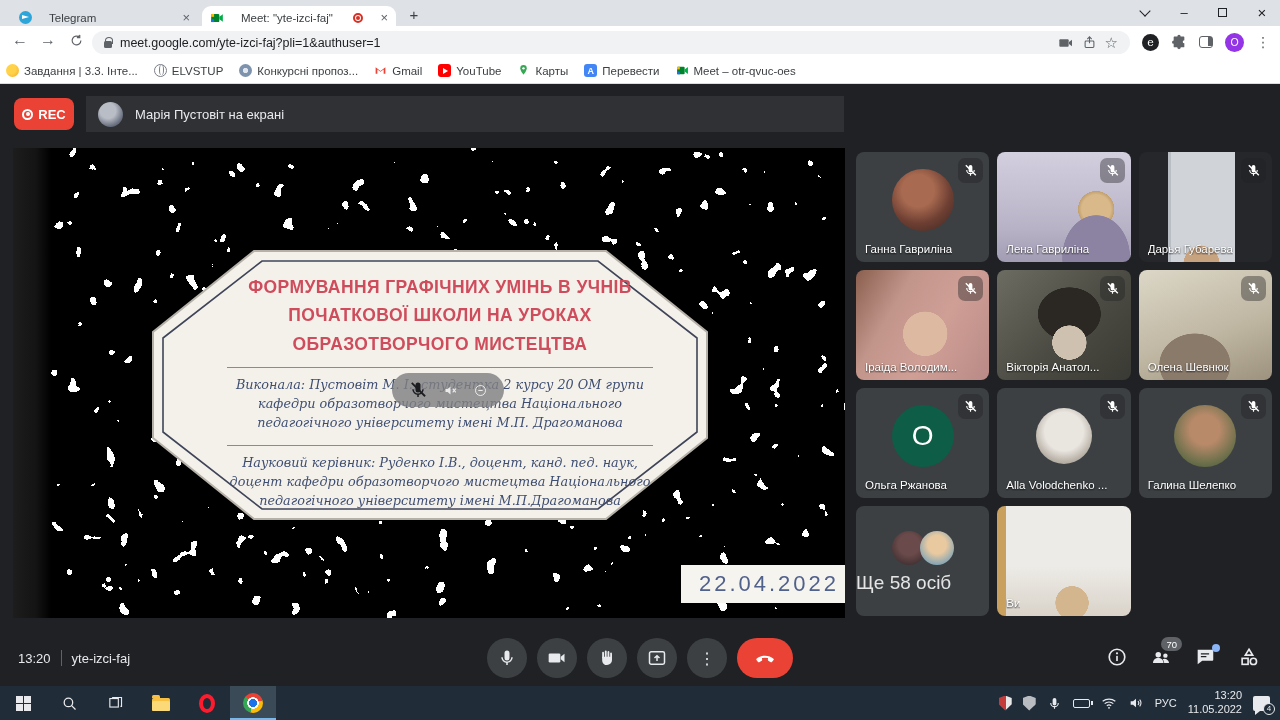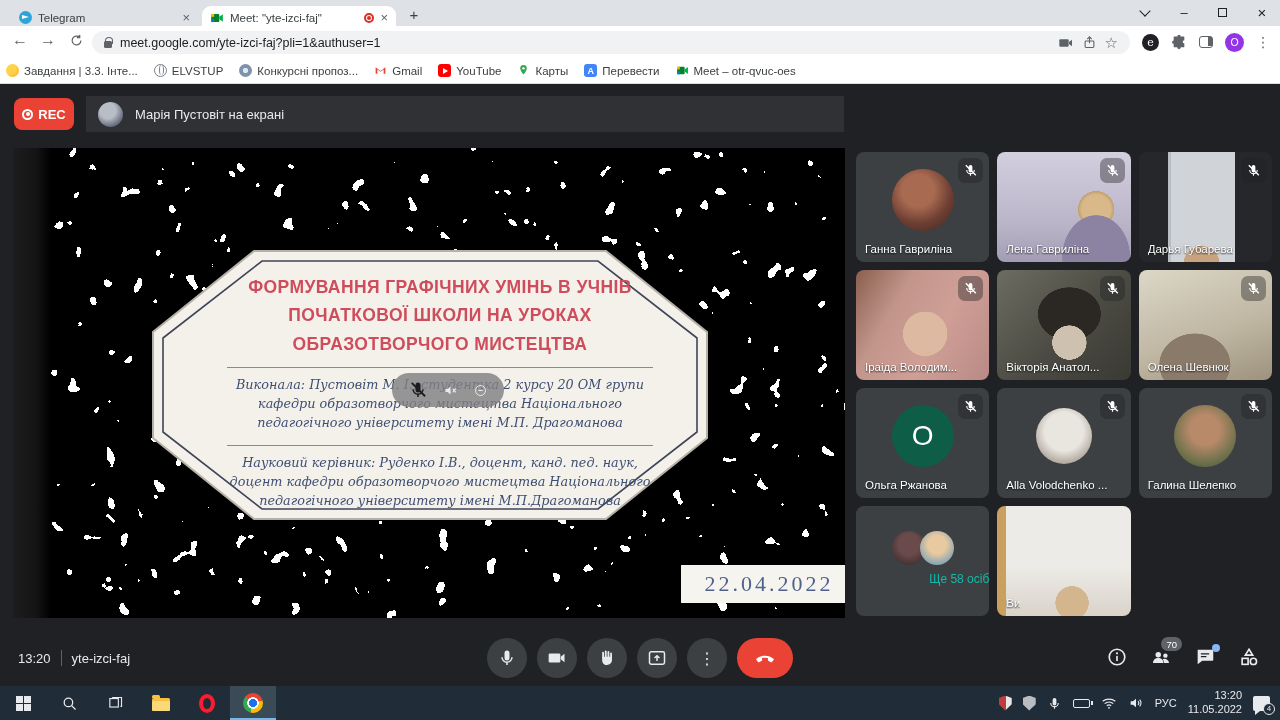--- a/index.html
+++ b/index.html
@@ -1,21 +1,21 @@
 <!DOCTYPE html>
 <html><head>
 <meta charset="utf-8">
 <style>
   *{box-sizing:border-box;margin:0;padding:0}
   html,body{width:1280px;height:720px;overflow:hidden}
   body{position:relative;font-family:"Liberation Sans",sans-serif;background:#202124}
 
   
   .tabstrip{position:absolute;left:0;top:0;width:1280px;height:26px;background:#dee1e6}
-  .tab{position:absolute;top:6px;height:23px;display:flex;align-items:center;gap:6px;padding:0 8px;font-size:11.5px;color:#3c4043;border-radius:9px 9px 0 0}
+  .tab{position:absolute;top:6px;height:23px;display:flex;align-items:center;gap:17px;padding:0 8px;font-size:11.5px;color:#3c4043;border-radius:9px 9px 0 0}
   .tab.active{background:#fff}
   .tab .ttl{flex:1;white-space:nowrap;overflow:hidden;text-overflow:ellipsis}
   .tab .x{color:#5f6368;font-size:13px;line-height:1;cursor:pointer}
   .fav{width:14px;height:14px;flex:0 0 14px;display:flex;align-items:center;justify-content:center}
   .tg-ico{width:13px;height:13px;border-radius:50%;background:#2ea5d8;position:relative}
   .tg-ico::after{content:"";position:absolute;left:3.5px;top:4px;border-left:7px solid #fff;border-top:2.5px solid transparent;border-bottom:2.5px solid transparent}
   .recdot{width:10px;height:10px;border-radius:50%;border:2px solid #d93025;position:relative}
   .recdot::after{content:"";position:absolute;left:1px;top:1px;width:4px;height:4px;border-radius:50%;background:#d93025}
   .newtab{position:absolute;left:404px;top:5px;width:20px;height:20px;color:#3c4043;font-size:15px;text-align:center;line-height:19px}
   .wbtn{position:absolute;top:0;width:32px;height:25px;display:flex;align-items:center;justify-content:center;color:#202124;font-size:13px}
@@ -58,21 +58,21 @@
 
   
   .slide{position:absolute;left:13px;top:64px;width:832px;height:470px;background:#000;overflow:hidden}
   .spine{position:absolute;left:0;top:0;width:38px;height:470px;background:linear-gradient(90deg,#1d1d1d 0%,#141414 60%,#000 100%)}
   .speckle{position:absolute;left:38px;top:0}
   .label{position:absolute;left:137px;top:100px;width:560px;height:274px}
   .label-content{position:absolute;left:10px;top:0;width:560px;height:274px;text-align:center;padding:25px 58px 0}
   .sl-title{font-size:17.5px;font-weight:bold;letter-spacing:.4px;color:#ce4c5b;line-height:1.62}
   .rule{height:1px;background:#8a8a97;width:96%;margin:9px auto 7px}
   .sl-body{font-family:"DejaVu Serif",serif;font-style:italic;font-size:12.8px;color:#3e4e73;line-height:1.5}
-  .datebox{position:absolute;left:668px;top:417px;width:176px;height:38px;background:#f6f4ef;border-radius:0;display:flex;align-items:center;justify-content:center;font-family:Liberation Serif, serif;font-size:22px;letter-spacing:3px;color:#50618c}
+  .datebox{position:absolute;left:668px;top:417px;width:176px;height:38px;background:#f6f4ef;border-radius:0;display:flex;align-items:center;justify-content:center;font-family:Liberation Sans, sans-serif;font-size:22px;letter-spacing:3px;color:#50618c}
   .ovpill{position:absolute;left:379px;top:225px;width:112px;height:34px;border-radius:17px;background:rgba(128,128,130,.82);display:flex;align-items:center;justify-content:space-around;padding:0 8px}
   .ovpill .dk{color:#1c1d20}
   .ovpill .lt{color:rgba(255,255,255,.8)}
 
   
   .tiles{position:absolute;left:856px;top:68px;width:416px;height:464px;display:grid;grid-template-columns:repeat(3,1fr);grid-template-rows:repeat(4,1fr);gap:8px}
   .tile{position:relative;border-radius:8px;overflow:hidden;background:#3c4043}
   .tile.speaking{box-shadow:0 0 0 3px #8ab4f8 inset}
   .pname{position:absolute;left:9px;bottom:7px;color:#fff;font-size:11.5px;text-shadow:0 1px 2px rgba(0,0,0,.85);white-space:nowrap;max-width:118px;overflow:hidden}
   .mute{position:absolute;top:6px;right:6px;width:25px;height:25px;border-radius:7px;background:rgba(32,33,36,.4);display:flex;align-items:center;justify-content:center;color:#fff}
@@ -91,21 +91,21 @@
   .v-olena{background:radial-gradient(ellipse 64px 56px at 42% 86%,#8a7a6a 0 55%,transparent 56%),linear-gradient(160deg,#dcd7c7 0%,#beb5a1 60%,#9c927e 100%)}
   .v-self{background:radial-gradient(circle 30px at 56% 88%,#d4b68e 0 55%,transparent 56%),linear-gradient(90deg,#c9a05e 0 7%,transparent 7% 100%),linear-gradient(180deg,#edebe7 0 55%,#d9d3c9 100%)}
   .av-hanna{width:62px;height:62px;background:radial-gradient(circle at 42% 35%,#a86a50 0 30%,#6e3f33 60%,#3a2620 100%)}
   .av-olga{width:62px;height:62px;background:#0e5d46;display:flex;align-items:center;justify-content:center;color:#fff;font-size:28px}
   .av-alla{width:56px;height:56px;background:radial-gradient(circle at 50% 42%,#e9e5df 0 45%,#b9b2a8 70%,#8a847c 100%)}
   .av-galina{width:62px;height:62px;background:radial-gradient(circle at 50% 40%,#b98a6a 0 30%,#6a6f4a 70%,#45503a 100%)}
   .ovwrap{position:absolute;left:50%;top:38%;transform:translate(-50%,-50%);display:flex}
   .ovc{width:34px;height:34px;border-radius:50%}
   .ov1{background:radial-gradient(circle at 50% 40%,#6a4a4a 0 40%,#2e2326 100%)}
   .ov2{background:radial-gradient(circle at 50% 40%,#e8c9a0 0 35%,#4a90c2 100%);margin-left:-6px}
-  .ovname{position:absolute;left:0;right:0;top:60%;text-align:right;color:#14b8a6;font-size:12px}
+  .ovname{position:absolute;left:0;right:0;top:60%;text-align:left;color:#e5e5e5;font-size:19px}
 
   
   .bbar{position:absolute;left:0;top:546px;width:1280px;height:56px}
   .bleft{position:absolute;left:18px;top:20px;color:#e8eaed;font-size:13px;display:flex;align-items:center;gap:10px}
   .bleft .sep{width:1px;height:16px;background:#5f6368}
   .ctrls{position:absolute;left:50%;top:8px;transform:translateX(-50%);display:flex;gap:10px;align-items:center}
   .cbtn{width:40px;height:40px;border-radius:50%;background:#3c4043;color:#e8eaed;display:flex;align-items:center;justify-content:center}
   .cbtn.end{width:56px;border-radius:20px;background:#ea4335;color:#fff}
   .bright{position:absolute;right:18px;top:16px;display:flex;gap:20px;color:#e8eaed}
   .bri{position:relative;width:24px;height:24px}

